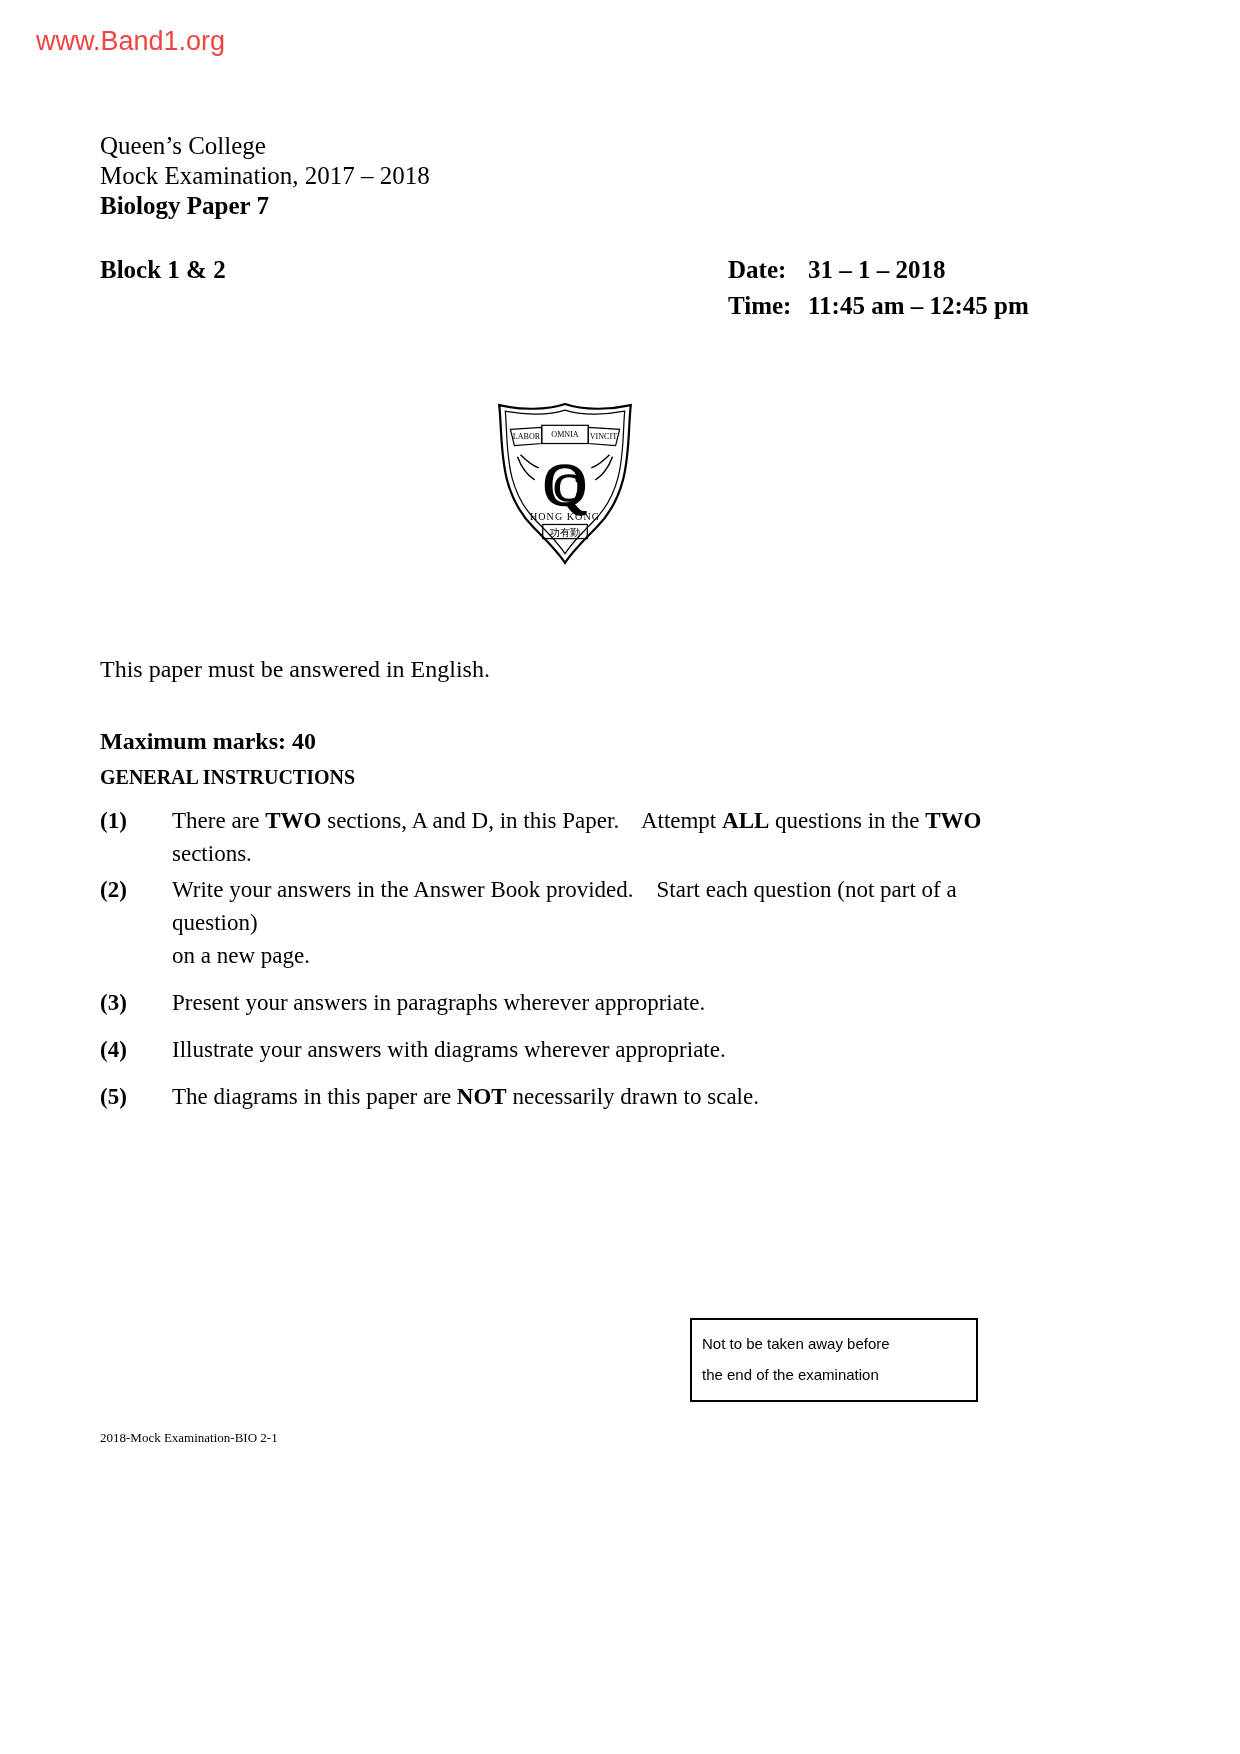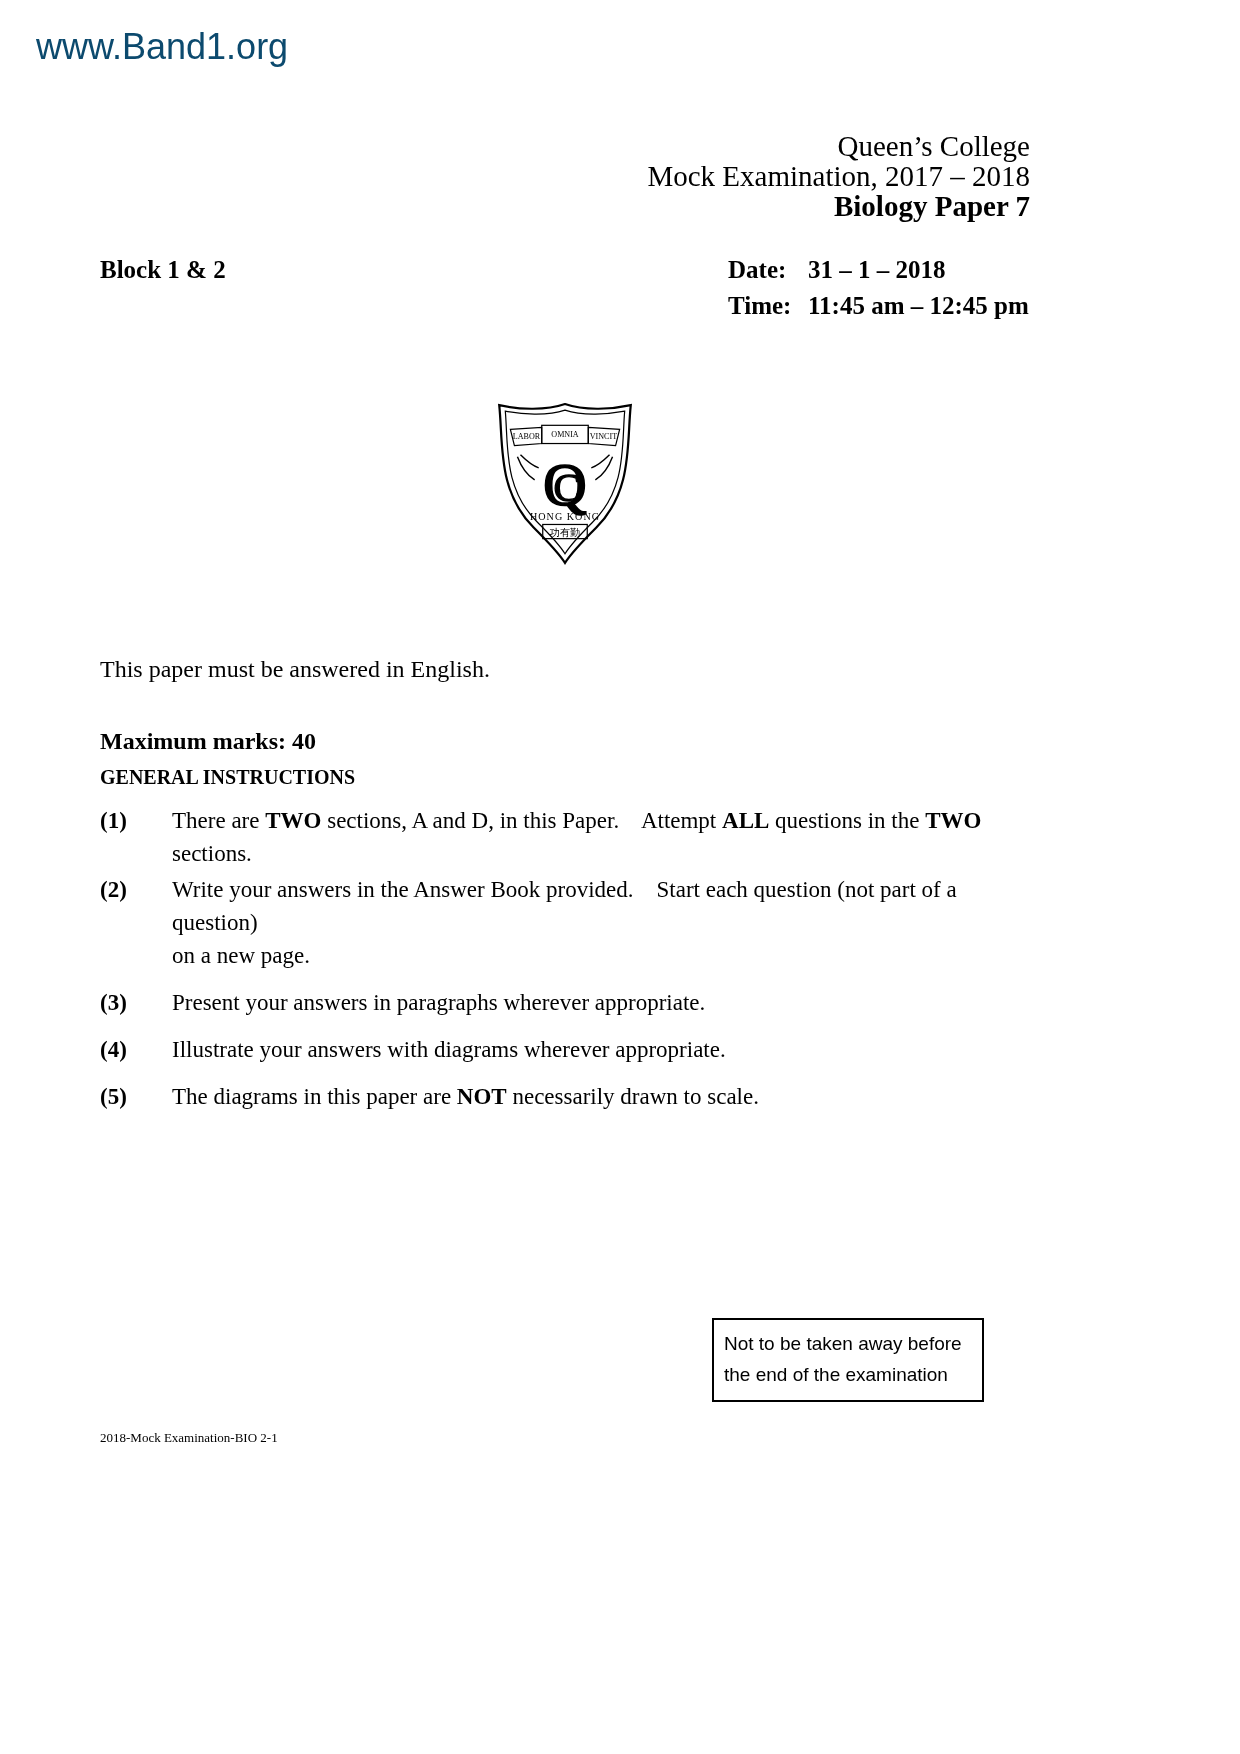--- a/index.html
+++ b/index.html
@@ -10,26 +10,26 @@
     background:#ffffff;
     font-family:"Liberation Serif", serif;
     color:#000;
     overflow:hidden;
   }
   .b{font-weight:bold;}
 
   .watermark{
     position:absolute; left:36px; top:26px;
     font-family:"Liberation Sans", sans-serif;
-    font-size:36px; color:#0c4a6e;
+    font-size:27px; color:#ef4444;
   }
 
   .header{
     position:absolute; left:100px; top:131px; width:930px;
-    text-align:right; font-size:29px; line-height:30px;
+    text-align:left; font-size:25px; line-height:30px;
   }
   .header .paper{font-weight:bold;}
 
   .info{
     position:absolute; left:100px; top:252px; width:930px;
     font-weight:bold; font-size:25px; line-height:36px;
   }
   .info .right{
     position:absolute; left:628px; top:0;
   }
@@ -58,25 +58,25 @@
   .instructions{
     position:absolute; left:100px; top:804px; width:940px;
     font-size:23px; line-height:33px;
   }
   .inst-row{display:flex; margin-bottom:3px;}
   .inst-row.spaced{margin-top:14px;}
   .inst-num{width:52px; font-weight:bold; flex:0 0 52px;}
   .inst-text{flex:1; white-space:pre-wrap;margin-left:20px;}
 
   .restriction-box{
-    position:absolute; left:712px; top:1318px; width:248px;
+    position:absolute; left:690px; top:1318px; width:248px;
     border:2px solid #000;
-    padding:8px 10px 10px 10px;
+    padding:8px 26px 10px 10px;
     font-family:"Liberation Sans", sans-serif;
-    font-size:19px; line-height:31px;
+    font-size:15px; line-height:31px;
   }
 
   .footer{
     position:absolute; left:100px; top:1430px;
     font-family:Liberation Serif, serif;
     font-size:13px;
   }
 
   .crest svg{display:block;}
   .crest text{fill:#000;}

